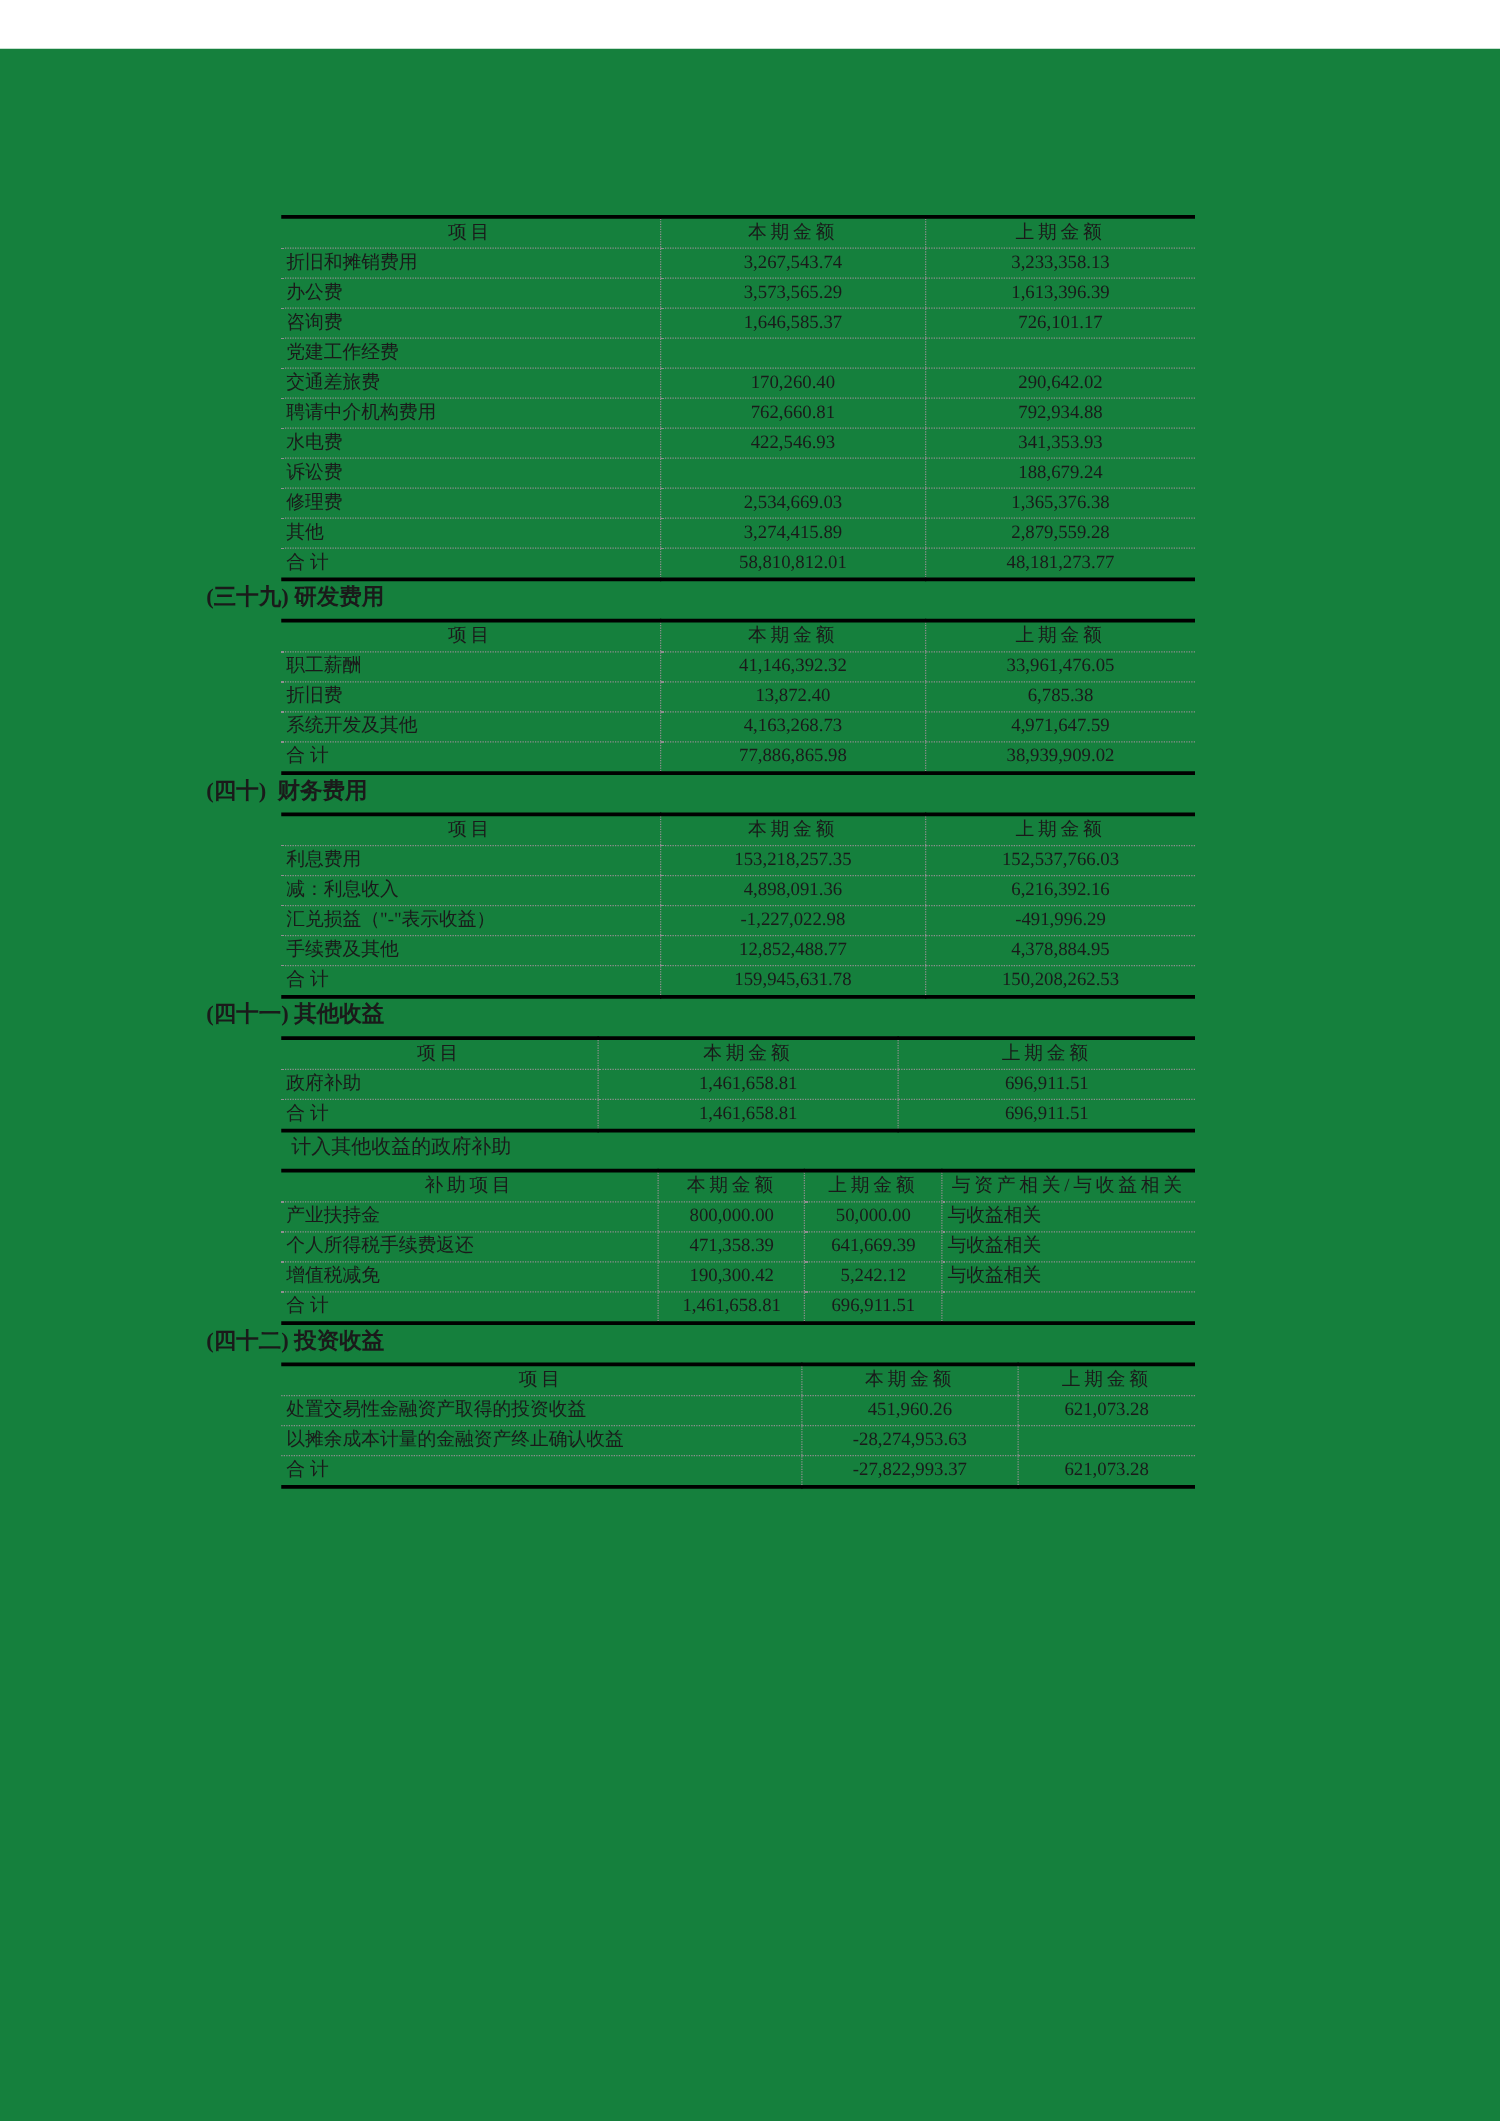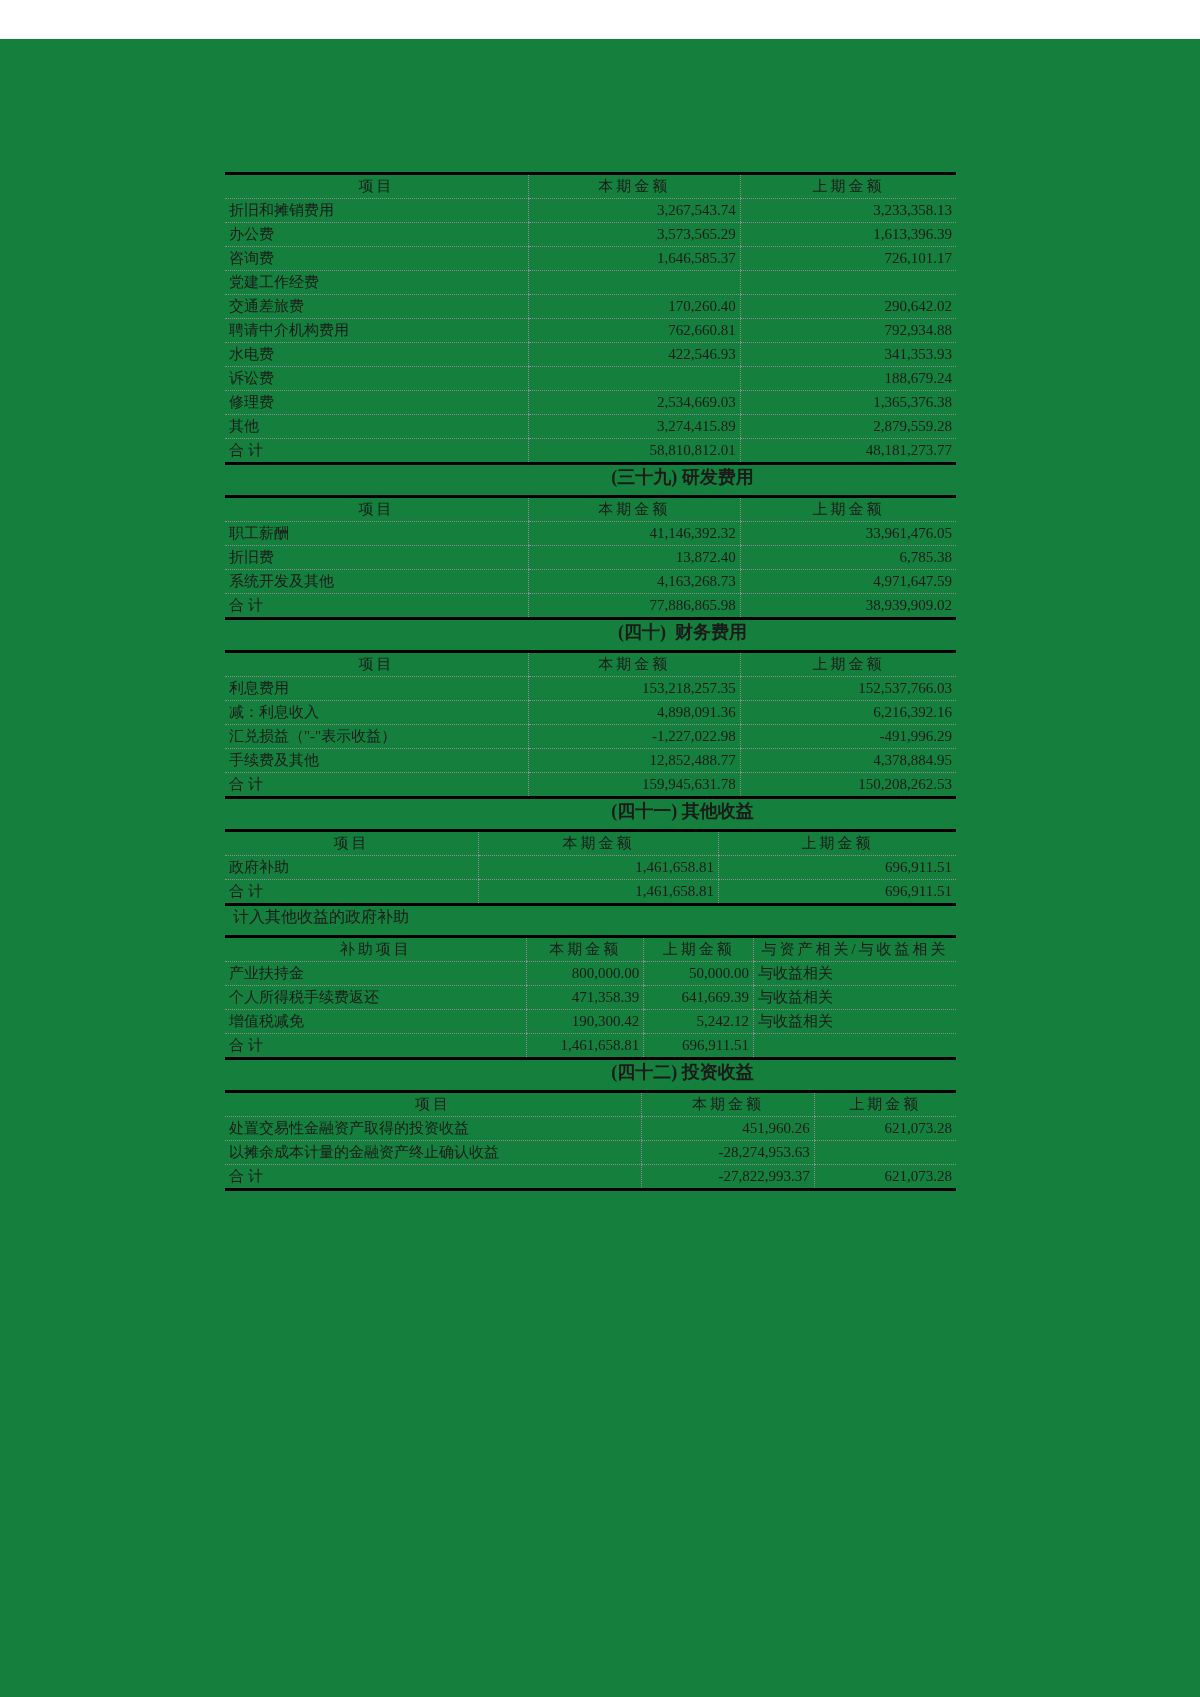--- a/index.html
+++ b/index.html
@@ -13,37 +13,37 @@
   }
   .fin-table th,.fin-table td{
     font-size:15px;line-height:19px;padding:2px 4px;
     border-bottom:1px dotted #8f8f8f;border-left:1px dotted #8f8f8f;
     font-weight:normal;overflow:hidden;white-space:nowrap;height:19px;
   }
   .fin-table th{text-align:center;letter-spacing:3px;}
   .fin-table th:first-child,.fin-table td:first-child{border-left:none;}
   .fin-table tbody tr:last-child td{border-bottom:none;}
   .al-left{text-align:left;padding-left:9px;}
-  .al-right{text-align:right;padding-right:13px;}
+  .al-right{text-align:center;padding-right:13px;}
   .al-center{}
   .total-label{letter-spacing:4px;}
 
   h2.sec{
     font-size:18px;font-weight:bold;line-height:25px;
-    margin:0 0 5px 165px;white-space:pre-wrap;text-align:center;
+    margin:0 0 5px 165px;white-space:pre-wrap;
   }
   h3.sub{
     font-size:16px;font-weight:normal;line-height:24px;
     margin:0 0 5px 233px;white-space:pre-wrap;
   }
   .mt-t1{margin-top:133px;}
   .mt-h39{margin-top:116px;}
   .mt-h40{margin-top:50px;}
   .mt-h41{margin-top:45px;}
-  .mt-hgov{margin-top:32px;font-family:Liberation Mono, monospace;}
+  .mt-hgov{margin-top:32px;}
   .mt-h42{margin-top:33px;}
 </style>
 </head>
 <body>
 
 <div class="page">
 
   <table class="fin-table mt-t1">
       <colgroup>
         <col style="width: 41.5%;">

